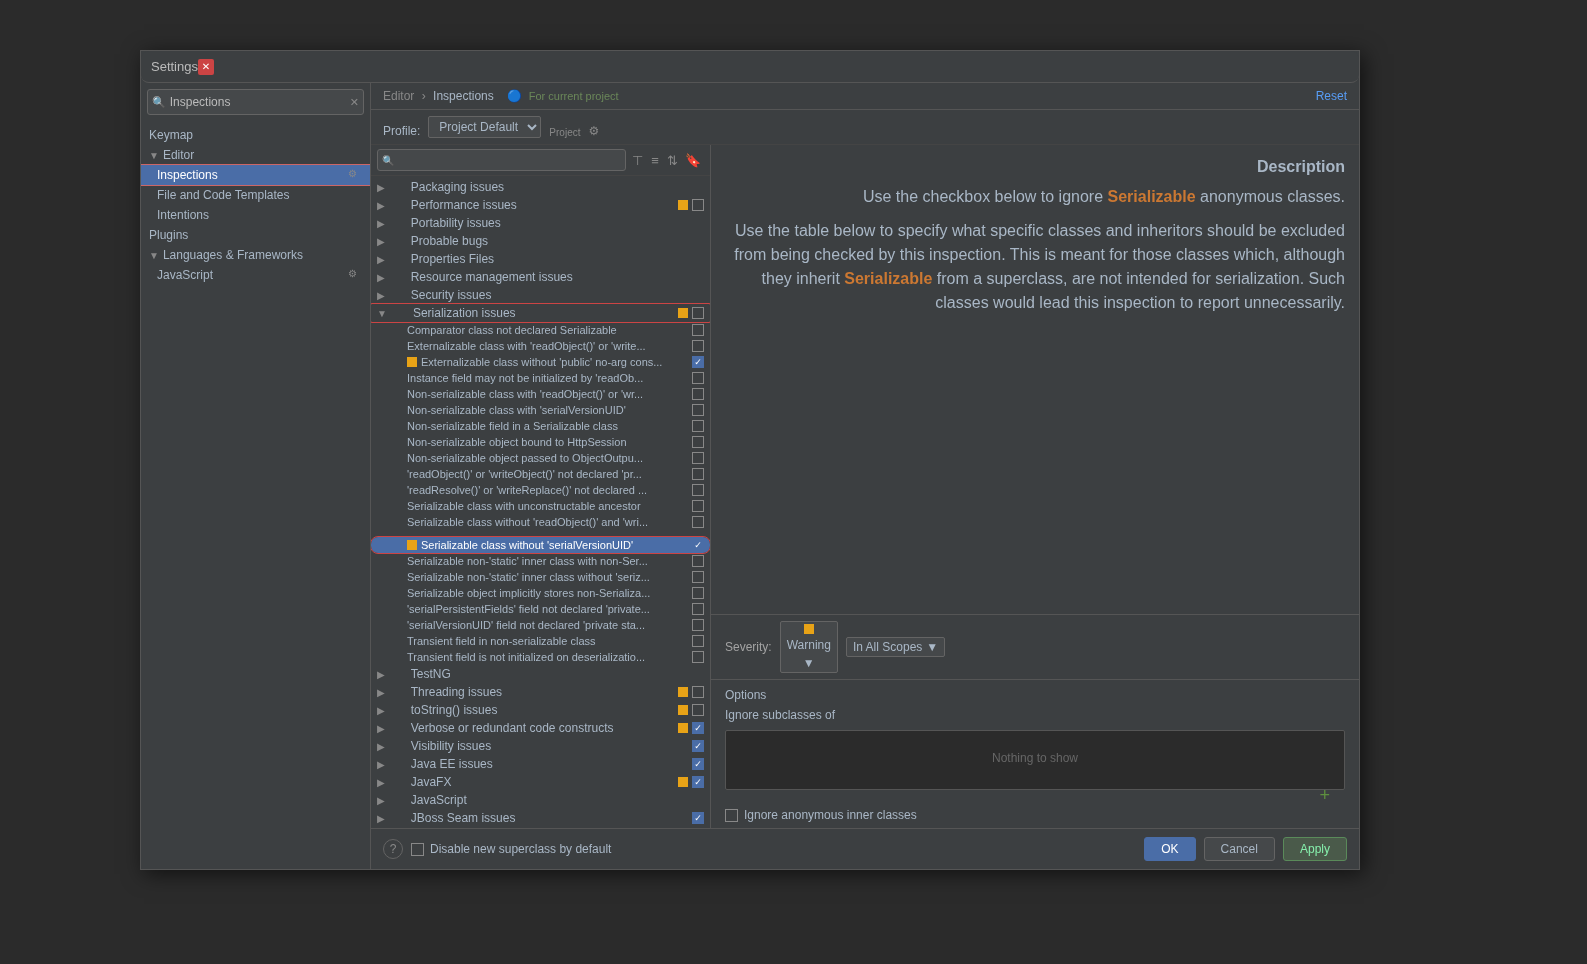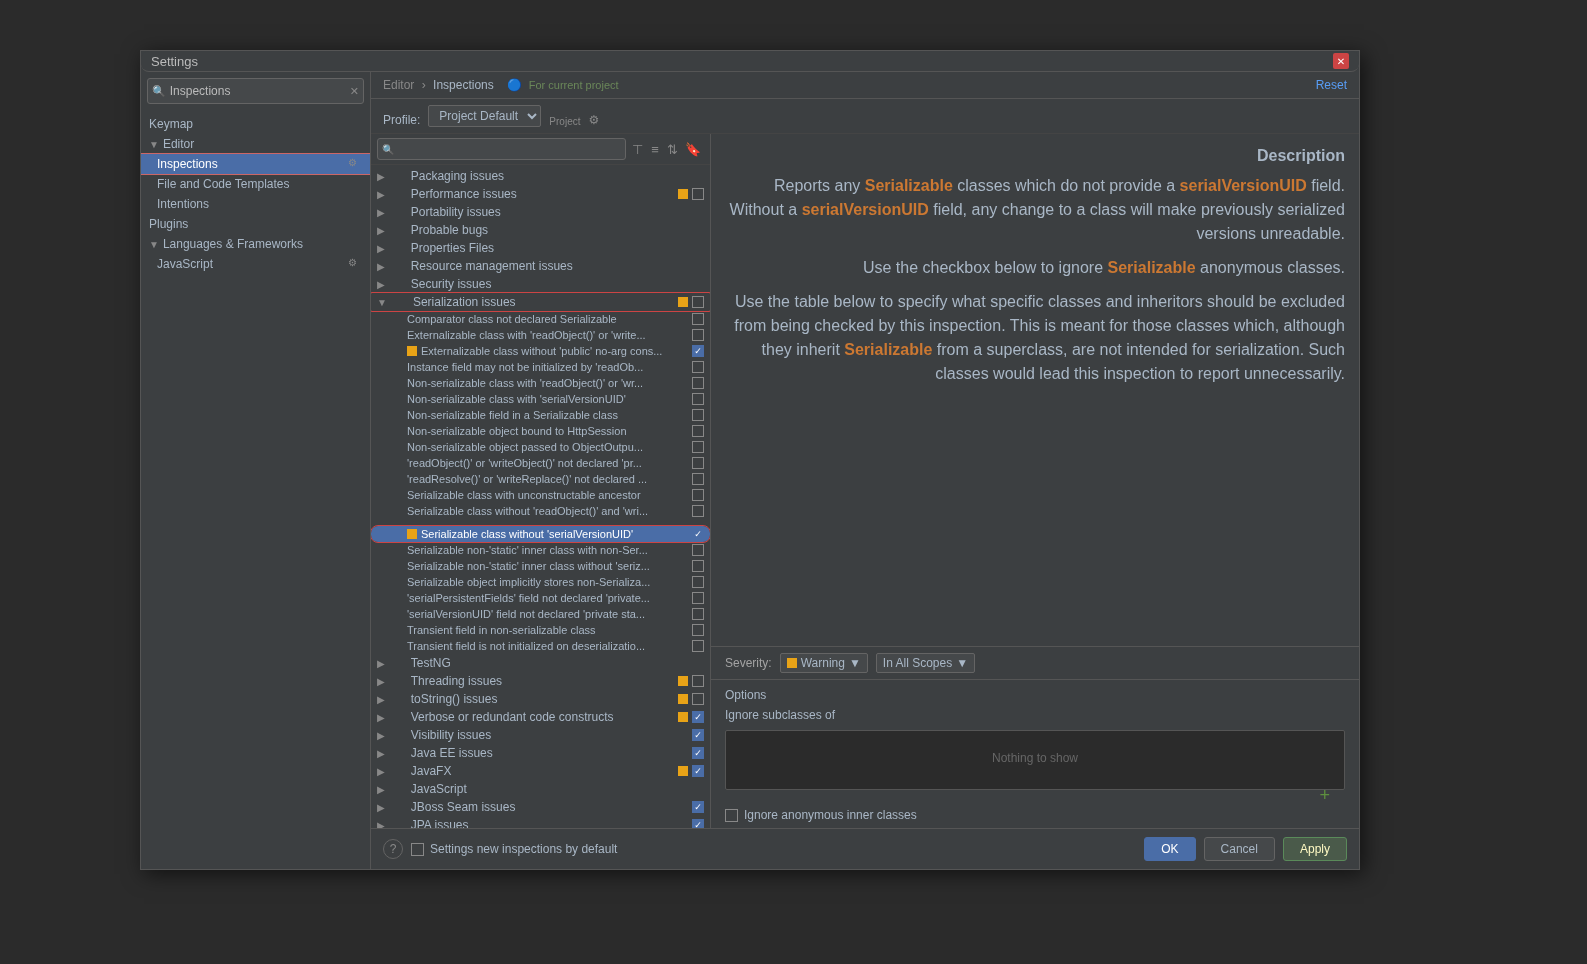--- a/index.html
+++ b/index.html
@@ -30,25 +30,24 @@
       background: #3c3f41;
       border: 1px solid #555;
       box-shadow: 4px 4px 20px rgba(0,0,0,0.6);
       display: flex;
       flex-direction: column;
     }
 
     .dialog-titlebar {
       display: flex;
       align-items: center;
-      justify-content: space-between;
       background: #3c3f41;
       border-bottom: 1px solid #555;
       padding: 6px 10px;
-      height: 21px;
+      height: 32px;
       border-radius: 8px;
     }
 
     .dialog-title {
       color: #bbbbbb;
       font-size: 13px;
     }
 
     .dialog-close-btn {
       width: 16px; height: 16px;
@@ -374,20 +373,21 @@
       display: flex;
       align-items: center;
       background: #45484a;
       border: 1px solid #646464;
       border-radius: 2px;
       padding: 2px 6px;
       cursor: pointer;
       gap: 4px;
       color: #a9b7c6;
       font-size: 12px;
+      flex-direction: column;
     }
 
     .severity-dot {
       width: 10px; height: 10px;
       background: #e8a317;
       display: inline-block;
     }
 
     .scope-select {
       display: flex;
@@ -499,21 +499,21 @@
 
     .btn-primary {
       background: #4a6da7;
       border-color: #4a6da7;
       color: white;
     }
 
     .btn-apply {
       background: #4a5a4a;
       border-color: #5a8a5a;
-      color: #fef9c3;
+      color: #86efac;
     }
 
     
     .help-icon {
       width: 20px; height: 20px;
       border-radius: 50%;
       border: 1px solid #646464;
       display: flex; align-items: center; justify-content: center;
       color: #888;
       font-size: 12px;
@@ -825,23 +825,20 @@
             </div>
 
           </div>
         </div>
 
         <div class="description-pane">
 
           <div class="desc-content">
             <div style="font-weight:bold;margin-bottom:6px;">Description</div>
             <p>
-              Reports any <span class="bold-text">Serializable</span> classes which do not provide a <span class="bold-text">serialVersionUID</span> field. Without a <span class="bold-text">serialVersionUID</span> field, any change to a class will make previously serialized versions unreadable.
-            </p>
-            <p>
               Use the checkbox below to ignore <span class="bold-text">Serializable</span> anonymous classes.
             </p>
             <p>
               Use the table below to specify what specific classes and inheritors should be excluded from being checked by this inspection. This is meant for those classes which, although they inherit <span class="bold-text">Serializable</span> from a superclass, are not intended for serialization. Such classes would lead this inspection to report unnecessarily.
             </p>
           </div>
 
           <div class="severity-row">
             <span class="severity-label">Severity:</span>
             <div class="severity-select">
@@ -872,21 +869,21 @@
           </div>
 
         </div>
       </div>
 
       <div class="dialog-footer">
         <div class="footer-left">
           <div class="help-icon">?</div>
           <div class="disable-row">
             <div class="checkbox-small"></div>
-            <span>Settings new inspections by default</span>
+            <span>Disable new superclass by default</span>
           </div>
         </div>
         <div class="footer-buttons">
           <button class="btn btn-primary">OK</button>
           <button class="btn">Cancel</button>
           <button class="btn btn-apply">Apply</button>
         </div>
       </div>
     </div>
   </div>

